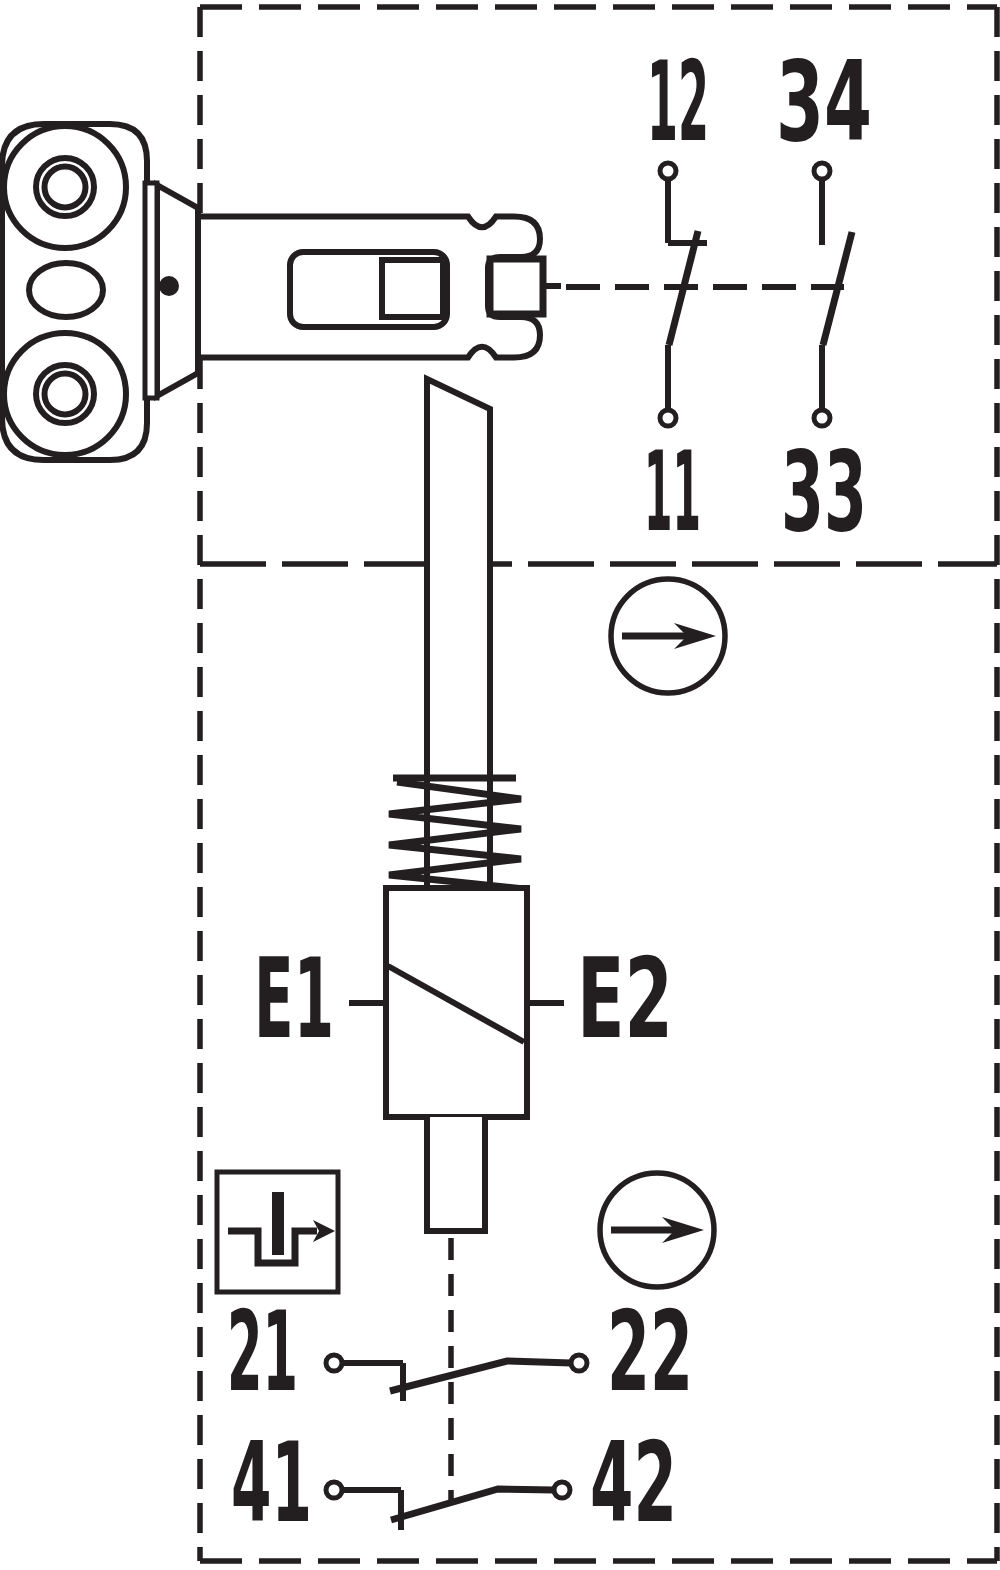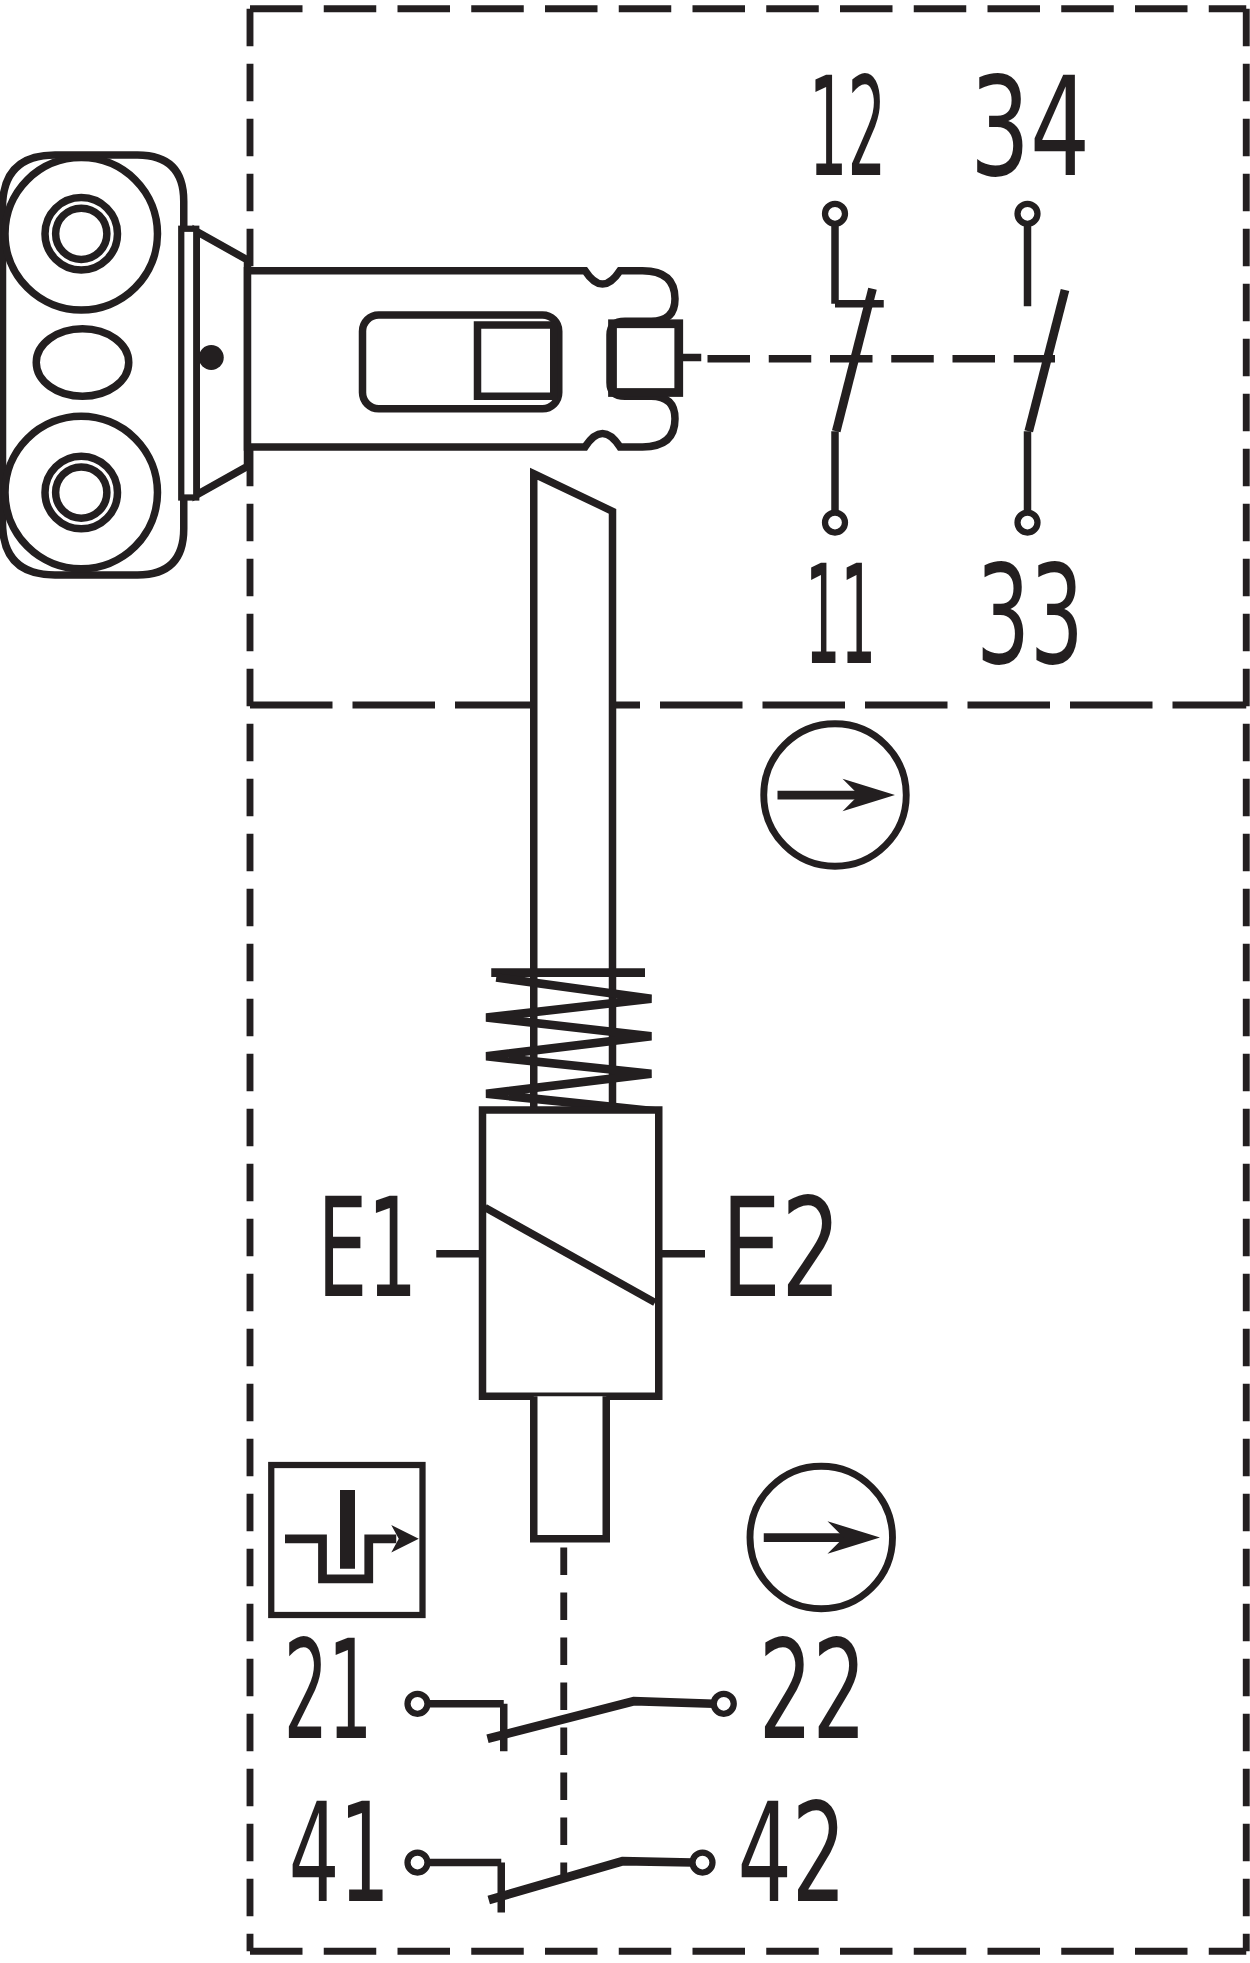--- a/index.html
+++ b/index.html
@@ -1,16 +1,16 @@
 <!DOCTYPE html>
 <html><head>
 <meta charset="utf-8">
 <style>
   html,body{margin:0;padding:0;background:#ffffff;}
-  .page{width:1000px;height:1570px;background:#ffffff;position:relative;overflow:hidden;}
+  .page{width:1000px;height:1570px;background:#ffffff;position:relative;overflow:hidden;font-weight:bold;}
   svg{display:block;}
   .ln{stroke:#231f20;stroke-width:6;fill:none;stroke-linecap:butt;stroke-linejoin:miter;}
   .s5{stroke-width:5;}
   .s55{stroke-width:5.5;}
   .s7{stroke-width:7;}
   .wf{fill:#ffffff;}
   .blk{fill:#231f20;stroke:none;}
   .dash-border-h{stroke-dasharray:42 17;}
   .dash-border-v{stroke-dasharray:30 14;}
   .dash-divider{stroke-dasharray:66 16;}

